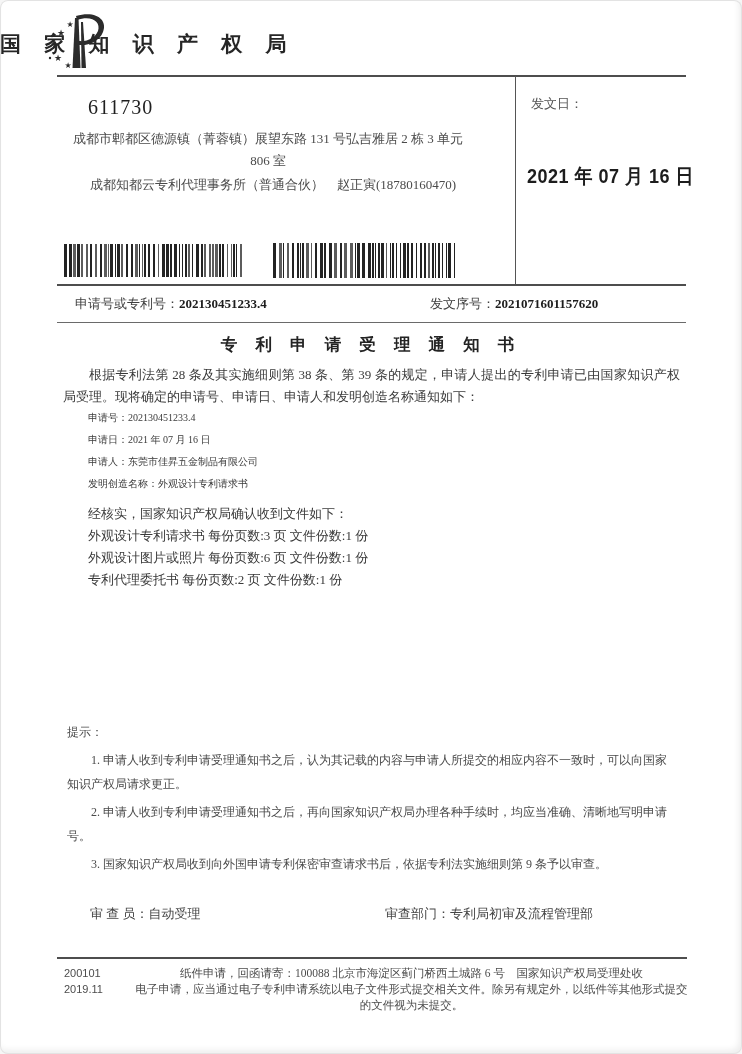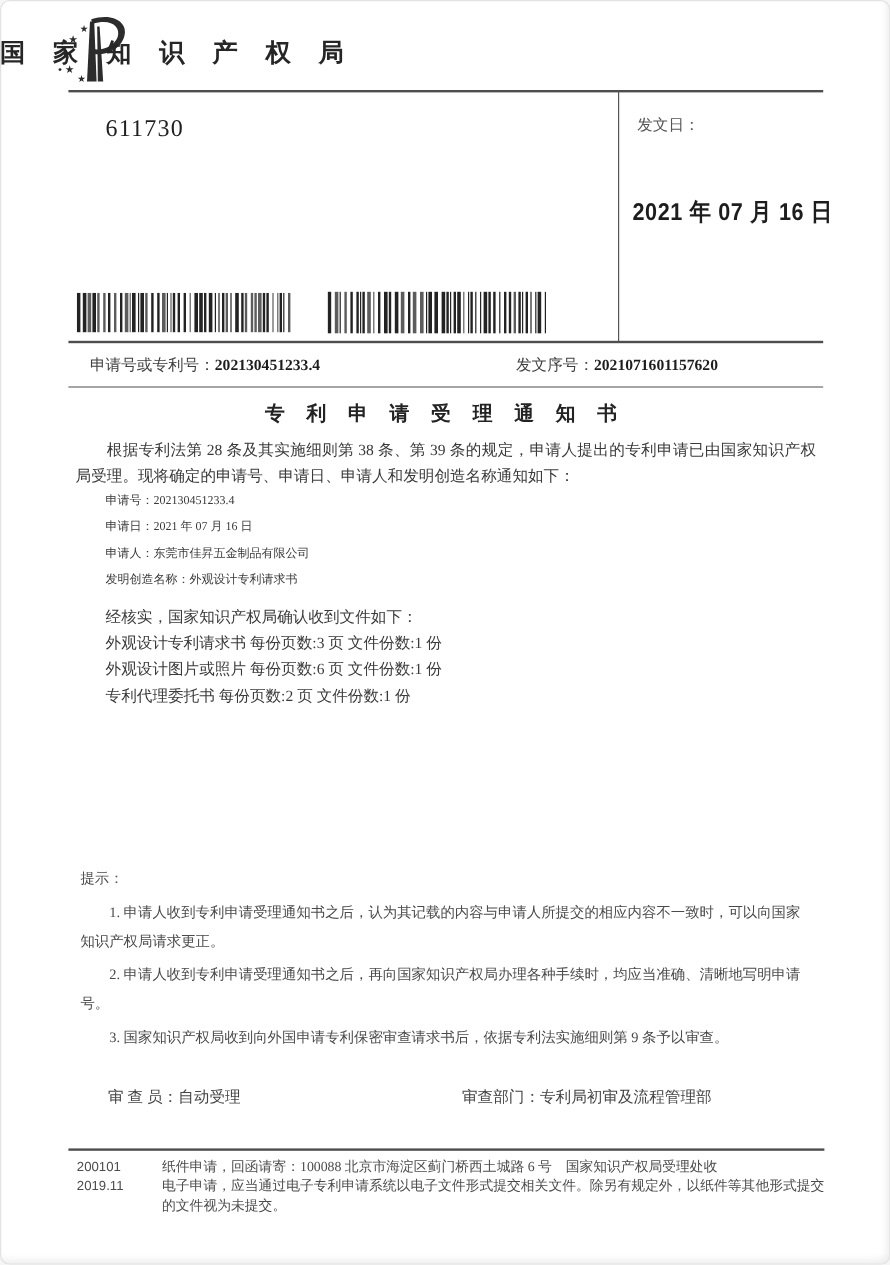--- a/index.html
+++ b/index.html
@@ -51,21 +51,21 @@
   .tips p{margin:4px;text-indent:2em;}
   .tips .tips-title{text-indent:0;}
   
   .signoff{top:905px;font-size:13px;color:#454545;text-align:right;}
   #examiner{left:90px;}
   #dept{left:385px;}
   
   .foot-codes{left:64px;top:965px;font-size:11px;line-height:16px;color:#4c4c4c;
     font-family:"Liberation Sans","DejaVu Sans",sans-serif;}
   .foot-notes{left:135px;top:965px;width:553px;font-size:11.5px;line-height:16px;color:#4c4c4c;}
-  .foot-notes p{margin:0;}
+  .foot-notes p{margin:0;text-align:center;}
 </style>
 </head>
 <body>
 
 <div class="page">
 
   <svg class="abs logo" viewBox="0 0 66 64">
     <path d="M30 6 C50 0 62 10 57 22 C53 32 42 36 33 35 L33 31 C41 32 49 28 52 21 C55 12 46 5 31 10 Z" fill="#2c2c2c"></path>
     <path d="M29 8 L32.5 8 L34.5 58 L26.5 58 Z" fill="#2c2c2c"></path>
     <path d="M35 12 L37 12 L40 58 L35.5 58 Z" fill="#2c2c2c"></path>
@@ -76,20 +76,25 @@
       <text x="12" y="51" font-size="9">★</text>
       <text x="22" y="58" font-size="8">★</text>
       <circle cx="6" cy="26" r="1.2"></circle>
       <circle cx="4" cy="48" r="1.2"></circle>
     </g>
   </svg>
   <div class="abs org-title">国 家 知 识 产 权 局</div>
   <div class="abs rule" id="rule-top"></div>
 
   <div class="abs postal">611730</div>
+  <div class="abs addr">
+    <div>成都市郫都区德源镇（菁蓉镇）展望东路 131 号弘吉雅居 2 栋 3 单元</div>
+    <div>806 室</div>
+  </div>
+  <div class="abs agency">成都知都云专利代理事务所（普通合伙）　赵正寅(18780160470)</div>
 
   <div class="abs" id="vdivider"></div>
   <div class="abs date-label">发文日：</div>
   <div class="abs date-value">2021 年 07 月 16 日</div>
 
   <div class="abs barcode" id="barcode-left">
       <i class="" style="left:0px;width:3px"></i>
       <i class="" style="left:5px;width:3px"></i>
       <i class="lt" style="left:9px;width:3px"></i>
       <i class="" style="left:13px;width:3px"></i>

